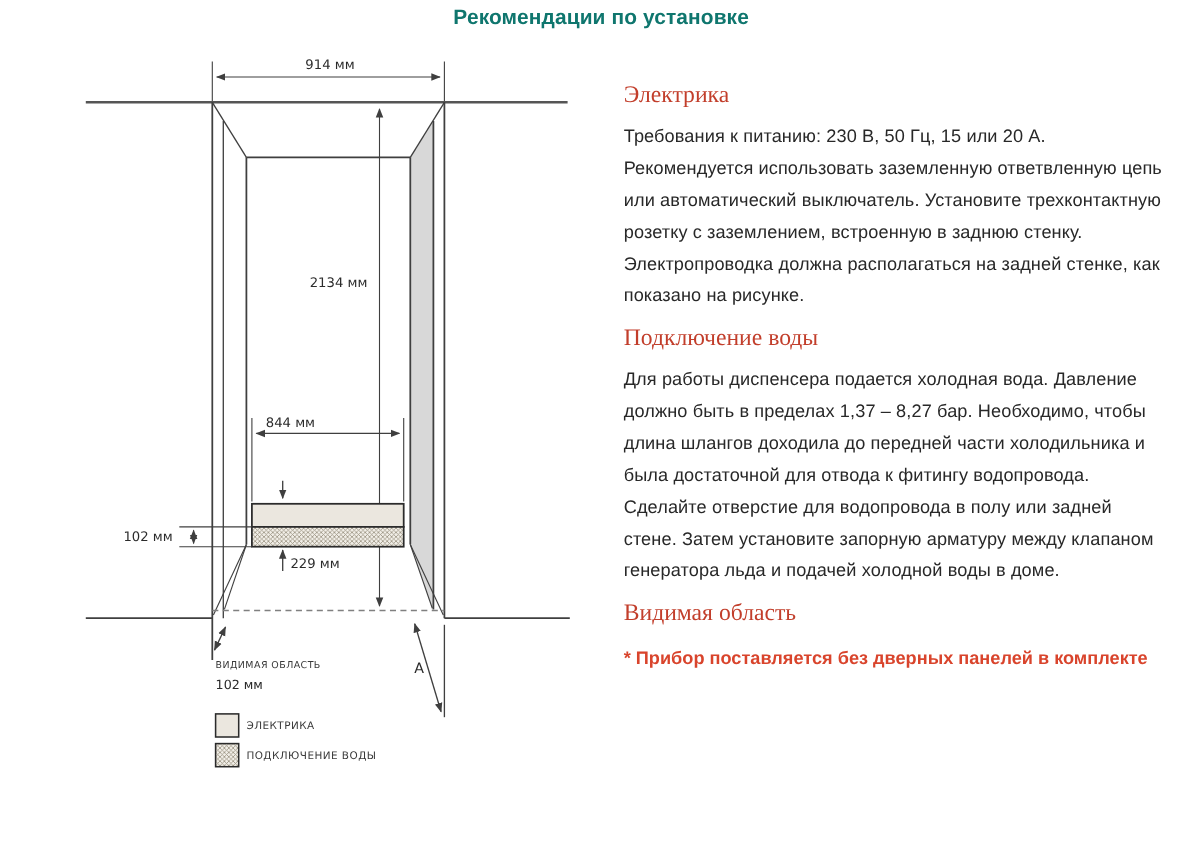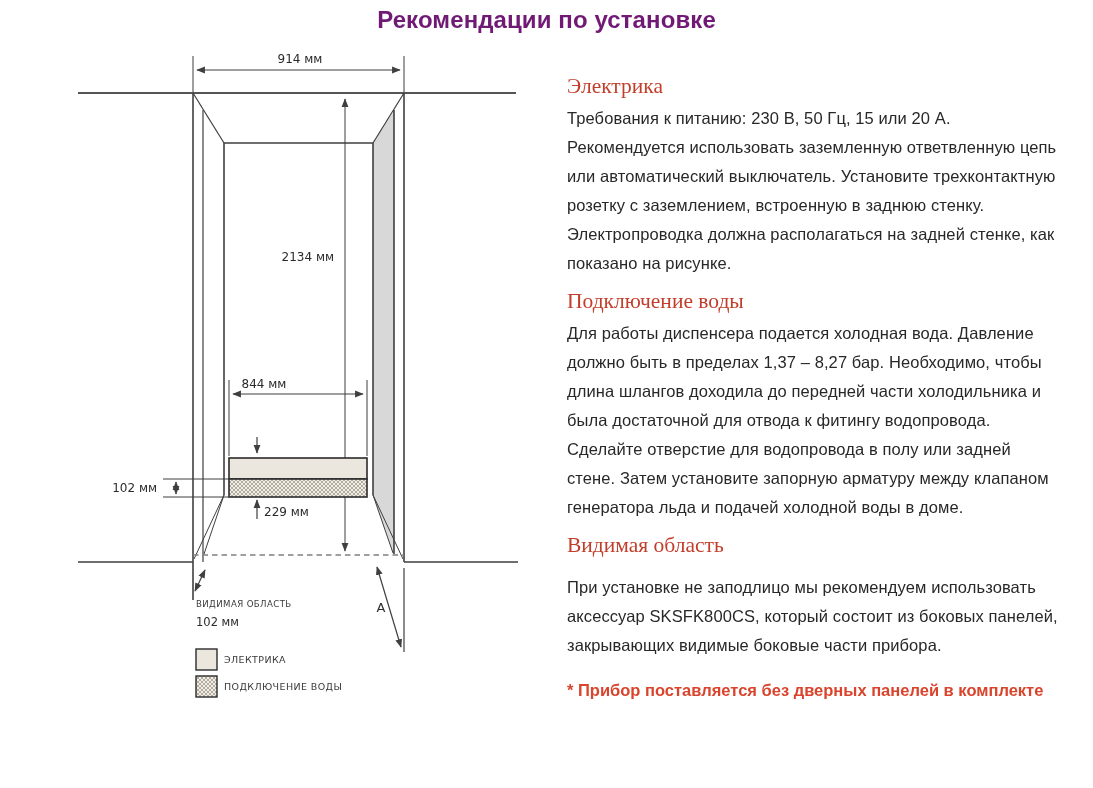--- a/index.html
+++ b/index.html
@@ -7,22 +7,22 @@
   .page {
     position:relative;
     width:1093px; height:788px;
     background:#ffffff;
     font-family:"Liberation Sans", sans-serif;
     overflow:hidden;
   }
   .page-title {
     position:absolute; top:6px; left:0; width:100%;
     text-align:center;
-    font-size:24px; font-weight:bold;
-    color:#701a75;
+    font-size:19px; font-weight:bold;
+    color:#0f766e;
     letter-spacing:.1px;
   }
   .diagram-wrap { position:absolute; left:0; top:0; width:545px; height:740px; }
   .diagram-wrap svg { display:block; width:545px; height:740px; }
 
   svg text {
     font-family:"DejaVu Sans", sans-serif;
     fill:#2b2b2b;
   }
   .dim-text { font-size:12px; }
@@ -42,20 +42,21 @@
     font-size:21.5px;
     line-height:24px;
     color:#c23e2b;
     margin-bottom:6px;
   }
   .text-col p.body {
     font-size:16.5px;
     line-height:29px;
     letter-spacing:.1px;
     color:#282828;
+    margin-top:12px;
   }
   .extra-par { margin-top:16px; }
   .footnote {
     margin-top:18px;
     font-size:16.5px; line-height:24px;
     font-weight:bold;
     color:#d9442c;
   }
 </style>
 </head>
@@ -161,18 +162,17 @@
 
     <section>
       <h2>Подключение воды</h2>
       <p class="body">Для работы диспенсера подается холодная вода. Давление должно быть в пределах 1,37 – 8,27 бар. Необходимо, чтобы длина шлангов доходила до передней части холодильника и была достаточной для отвода к фитингу водопровода. Сделайте отверстие для водопровода в полу или задней стене. Затем установите запорную арматуру между клапаном генератора льда и подачей холодной воды в доме.</p>
     </section>
 
     <section>
       <h2>Видимая область</h2>
     </section>
 
-    <p class="body extra-par">При установке не заподлицо мы рекомендуем использовать аксессуар SKSFK800CS, который состоит из боковых панелей, закрывающих видимые боковые части прибора.</p>
 
     <p class="footnote">* Прибор поставляется без дверных панелей в комплекте</p>
 
   </div>
 </div>
 
 </body></html>

